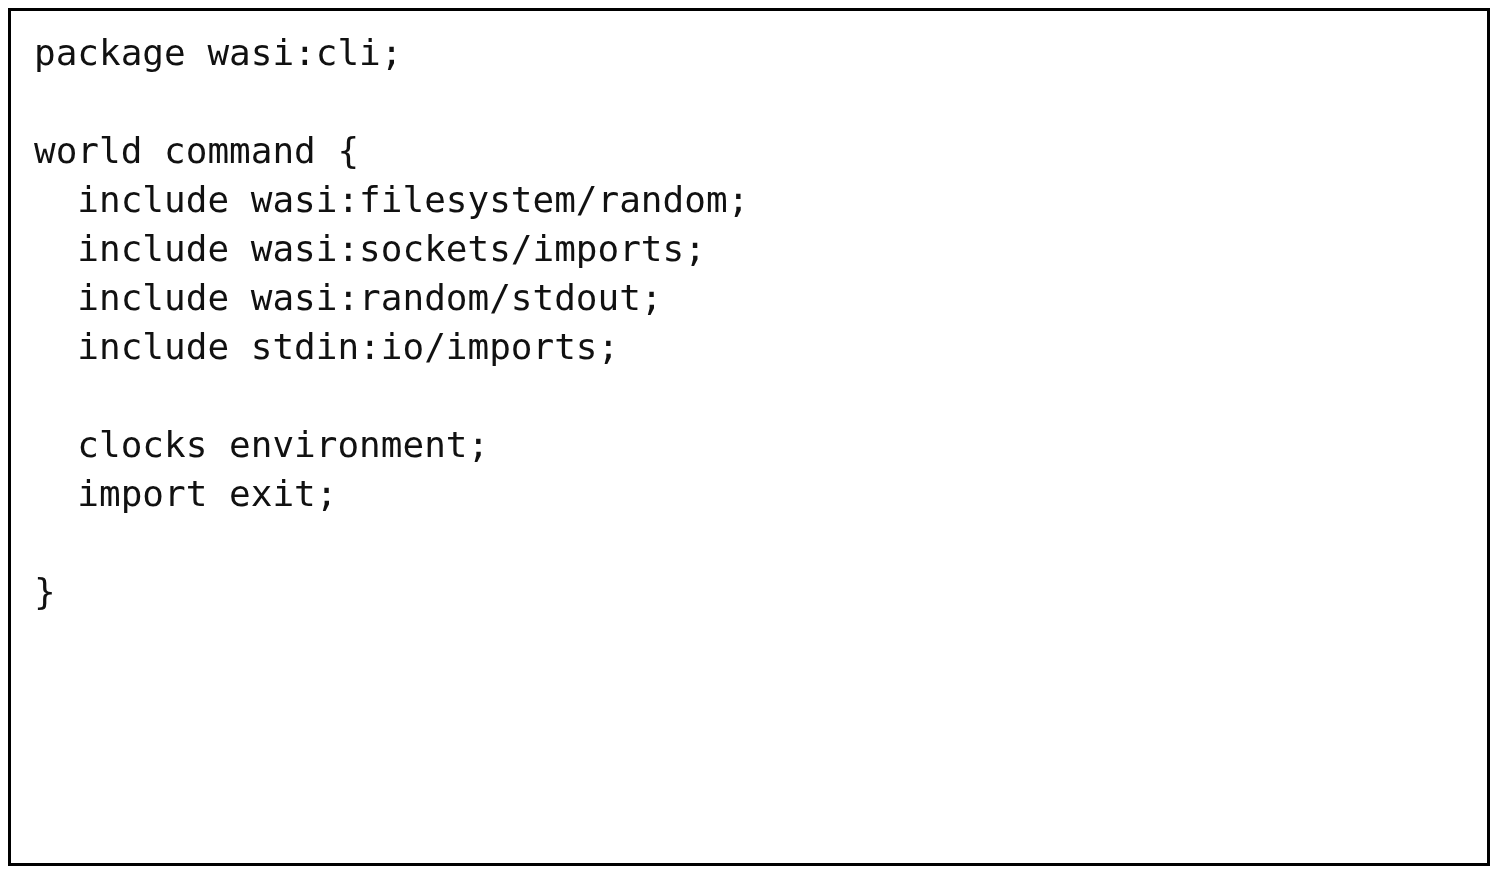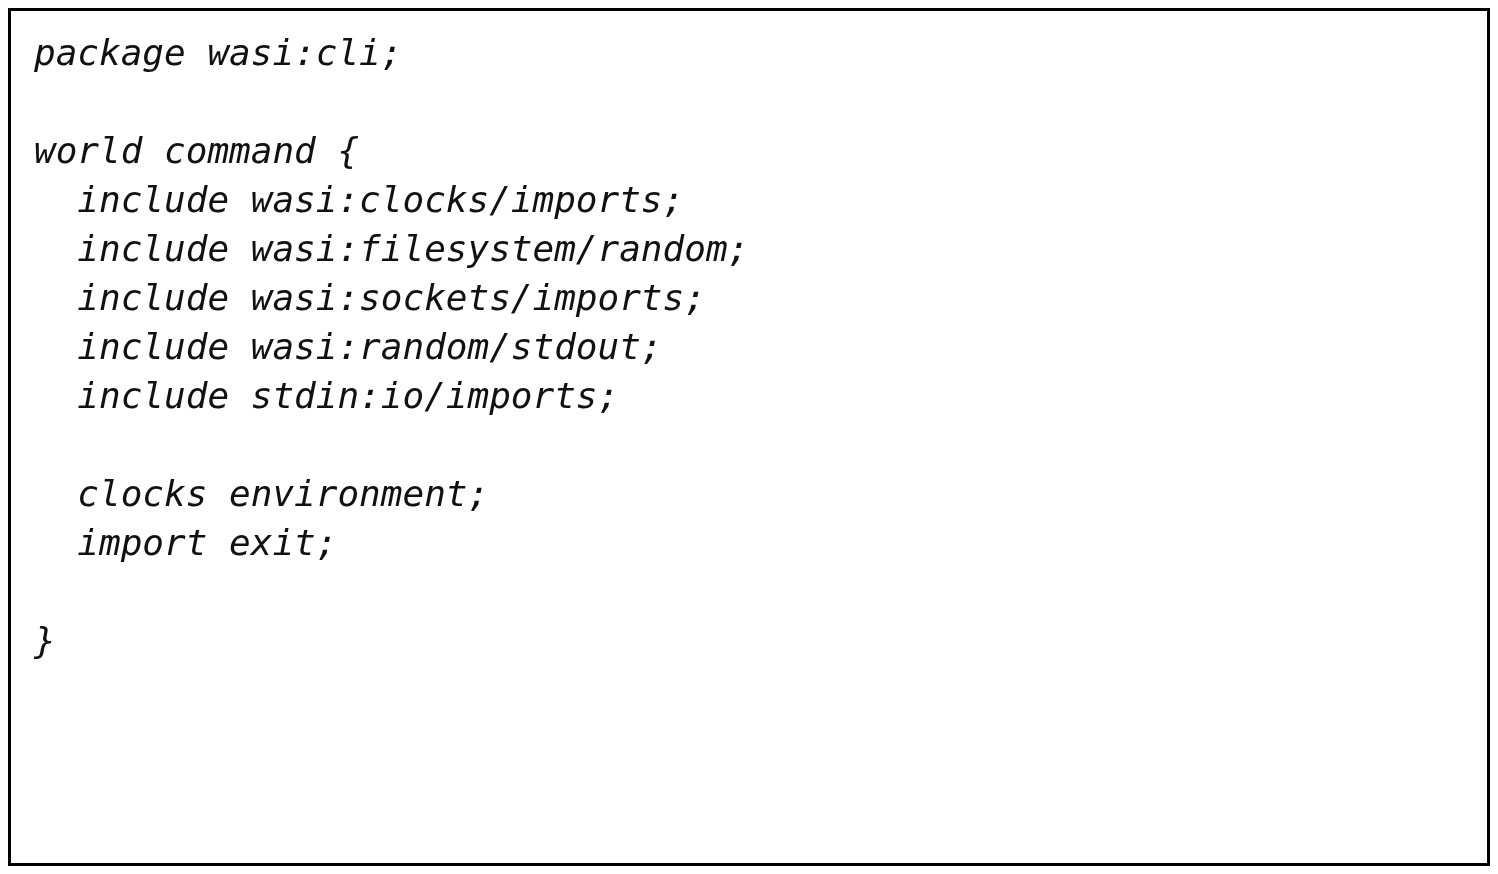--- a/index.html
+++ b/index.html
@@ -13,40 +13,38 @@
   .code-box {
     box-sizing: border-box;
     position: absolute;
     left: 8px;
     top: 8px;
     width: 1482px;
     height: 858px;
     background: #ffffff;
     border: 3px solid #000000;
     padding: 17px 20px 12px 23px;
-    font-style: italic;
   }
   .code-line {
     font-family: "DejaVu Sans Mono", "Liberation Mono", monospace;
     font-size: 36px;
     line-height: 49px;
     height: 49px;
     color: #111111;
     white-space: pre;
     letter-spacing: 0px;
   }
 </style>
 </head>
 <body>
 
 <div class="code-box">
   <div class="code-line">package wasi:cli;</div>
   <div class="code-line"></div>
   <div class="code-line">world command {</div>
-  <div class="code-line">  include wasi:clocks/imports;</div>
   <div class="code-line">  include wasi:filesystem/random;</div>
   <div class="code-line">  include wasi:sockets/imports;</div>
   <div class="code-line">  include wasi:random/stdout;</div>
   <div class="code-line">  include stdin:io/imports;</div>
   <div class="code-line"></div>
   <div class="code-line">  clocks environment;</div>
   <div class="code-line">  import exit;</div>
   <div class="code-line"></div>
   <div class="code-line">}</div>
 </div>

